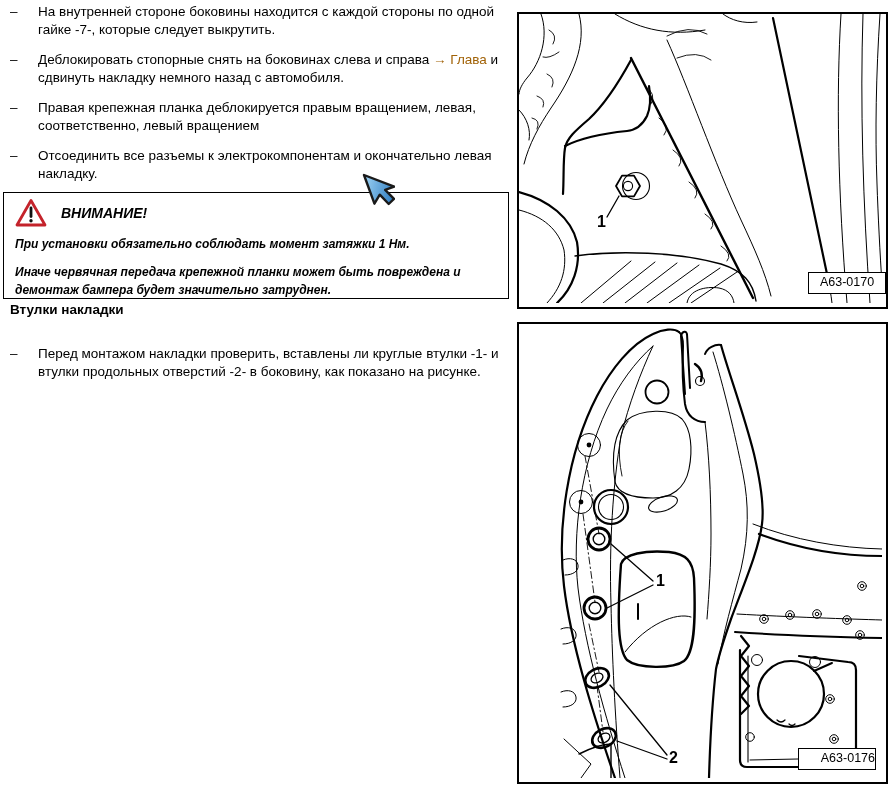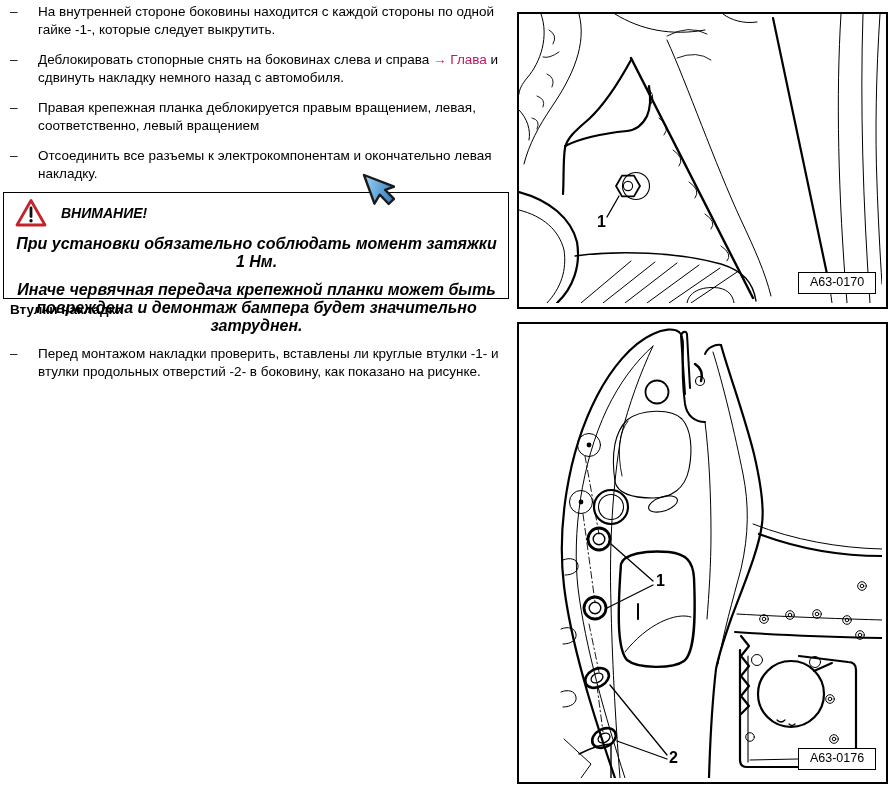--- a/index.html
+++ b/index.html
@@ -4,28 +4,28 @@
 <style>
   html,body { margin:0; padding:0; background:#fff; }
   .page {
     position:relative; width:890px; height:785px; background:#ffffff;
     font-family:"Liberation Sans", sans-serif; color:#000; overflow:hidden;
   }
   .bullets { position:absolute; left:10px; top:3px; width:500px; }
   .bullet { display:flex; margin-bottom:12px; font-size:13.5px; line-height:18px; }
   .bullet .dash { width:28px; flex:0 0 28px; }
   .bullet .btext { flex:1; }
-  .red { color:#be185d; }
+  .red { color:#a16207; }
   .warning {
     position:absolute; left:3px; top:192px; width:506px; height:107px;
     border:1px solid #000; box-sizing:border-box; padding:5px 10px 7px 11px;
   }
   .warn-head { display:flex; align-items:center; gap:14px; height:30px; margin-bottom:7px; }
   .warn-title { font-style:italic; font-weight:bold; font-size:14px; }
-  .warn-text { font-style:italic; font-weight:bold; font-size:16px; line-height:18px; margin:0 0 10px 0;text-align:center; }
+  .warn-text { font-style:italic; font-weight:bold; font-size:12px; line-height:18px; margin:0 0 10px 0; }
   .section-heading { position:absolute; left:10px; top:302px; font-weight:bold; font-size:13.5px; }
   .section-bullets { position:absolute; left:10px; top:345px; width:500px; }
   .figure { position:absolute; border:2px solid #000; background:#fff; }
   .fig1 { left:517px; top:12px;  width:367px; height:293px; }
   .fig2 { left:517px; top:322px; width:367px; height:458px; }
   .figure svg.art { position:absolute; left:0; top:0; }
   .callout { position:absolute; font-weight:bold; font-size:16px; line-height:16px; }
   .refbox {
     position:absolute; border:1.5px solid #000; background:#fff; box-sizing:border-box;
     width:78px; height:22px; font-size:12.5px; line-height:19px; text-align:center;
@@ -33,21 +33,21 @@
   .cursor { position:absolute; left:361px; top:172px; }
 </style>
 </head>
 <body>
 
 <div class="page">
 
   <div class="bullets">
     <div class="bullet">
       <span class="dash">–</span>
-      <span class="btext">На внутренней стороне боковины находится с каждой стороны по одной гайке -1-, которые следует выкрутить.</span>
+      <span class="btext">На внутренней стороне боковины находится с каждой стороны по одной гайке -7-, которые следует выкрутить.</span>
     </div>
     <div class="bullet">
       <span class="dash">–</span>
       <span class="btext"><span>Деблокировать стопорные снять на боковинах слева и справа </span><span class="red">→ Глава</span><span> и сдвинуть накладку немного назад с автомобиля.</span></span>
     </div>
     <div class="bullet">
       <span class="dash">–</span>
       <span class="btext">Правая крепежная планка деблокируется правым вращением, левая, соответственно, левый вращением</span>
     </div>
     <div class="bullet">
@@ -111,21 +111,21 @@
         <path stroke-width="1" d="M361,0 C357,60 356,120 358,170 C359,200 361,240 363,270"></path>
 
         <circle cx="117" cy="172" r="13.5" stroke-width="1.1"></circle>
         <path stroke-width="1.8" d="M121,172 L115,161.6 L103,161.6 L97,172 L103,182.4 L115,182.4 Z"></path>
         <circle cx="109" cy="172" r="4.6" stroke-width="1.1"></circle>
 
         <path stroke-width="1.3" d="M100,182 L88,203"></path>
       </g>
     </svg>
     <div class="callout" style="left:78px; top:200px;">1</div>
-    <div class="refbox" style="left:279px; top:258px;text-align:center;">A63-0170</div>
+    <div class="refbox" style="left:289px; top:258px;text-align:center;">A63-0170</div>
   </div>
 
   <div class="figure fig2">
     <svg class="art" width="363" height="454" viewBox="0 0 363 454">
       <g stroke="#000" fill="none" stroke-linecap="round" stroke-linejoin="round">
 
         <path stroke-width="2.2" d="M96,454 C74,390 52,320 45,262 C38,205 48,130 78,72 C92,45 112,20 134,10 C144,5 155,4 160,8"></path>
         <path stroke-width="1" d="M106,454 C86,392 66,322 59,264 C53,210 62,140 88,85 C100,60 116,38 134,22"></path>
         <path stroke-width="1" d="M134,22 C121,50 110,80 102,112 C94,160 90,220 92,280 C93,330 96,392 101,454"></path>
 
@@ -217,21 +217,21 @@
         <path stroke-width="1.4" d="M60,430 C72,424 84,420 92,420 L92,454"></path>
         <path stroke-width="1" d="M45,415 L72,440 L62,454"></path>
 
         <path stroke-width="1.3" d="M134,257 L92,220 M134,261 L88,284"></path>
         <path stroke-width="1.3" d="M148,431 L91,361 M148,435 L98,417"></path>
         <path stroke-width="1" d="M231,436 L279,435"></path>
       </g>
     </svg>
     <div class="callout" style="left:137px; top:249px;">1</div>
     <div class="callout" style="left:150px; top:426px;">2</div>
-    <div class="refbox" style="left:279px; top:424px;">A63-0176</div>
+    <div class="refbox" style="left:279px; top:424px;text-align:right;">A63-0176</div>
   </div>
 
   <svg class="cursor" width="34" height="44" viewBox="0 0 34 44">
     <defs>
       <linearGradient id="curg" x1="0" y1="0" x2="1" y2="1">
         <stop offset="0" stop-color="#9fd4f5"></stop>
         <stop offset="1" stop-color="#1e6fb8"></stop>
       </linearGradient>
     </defs>
     <g transform="translate(3,3) rotate(-20)">

